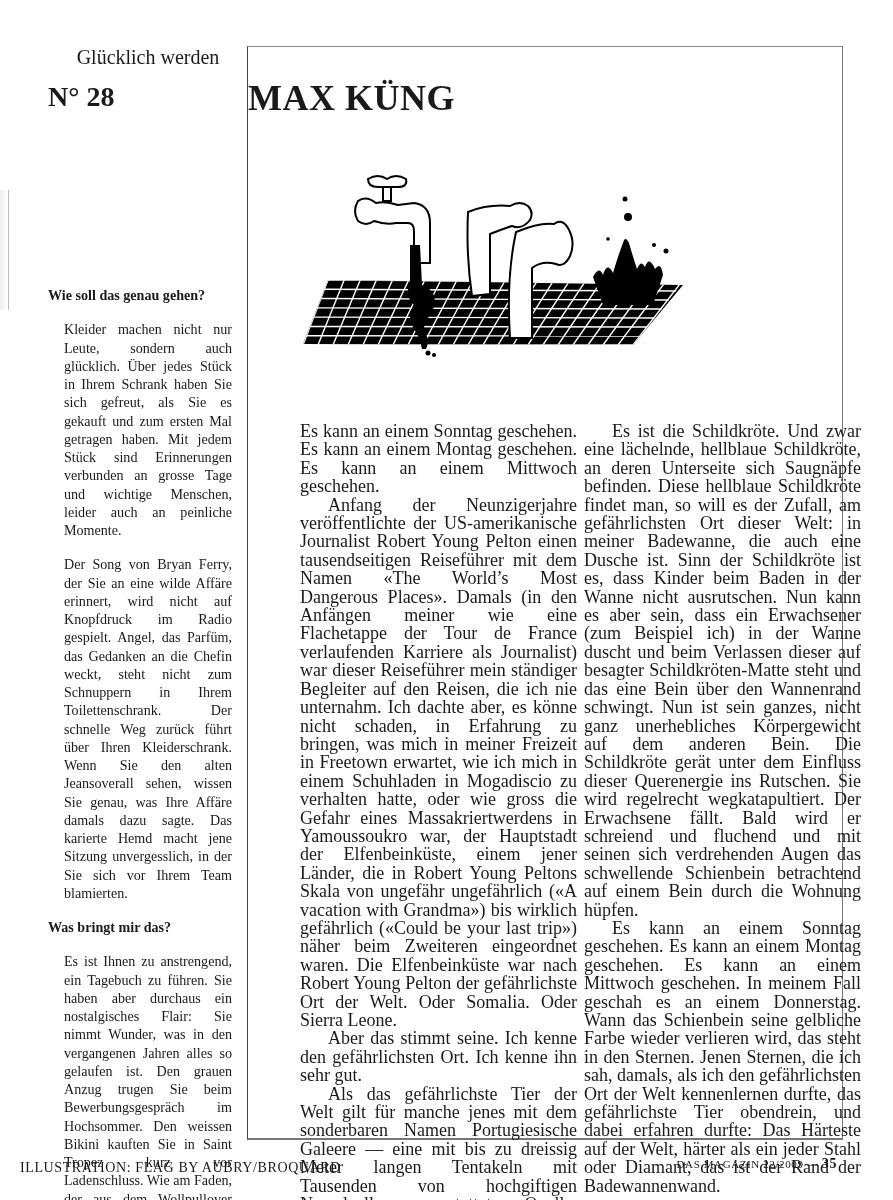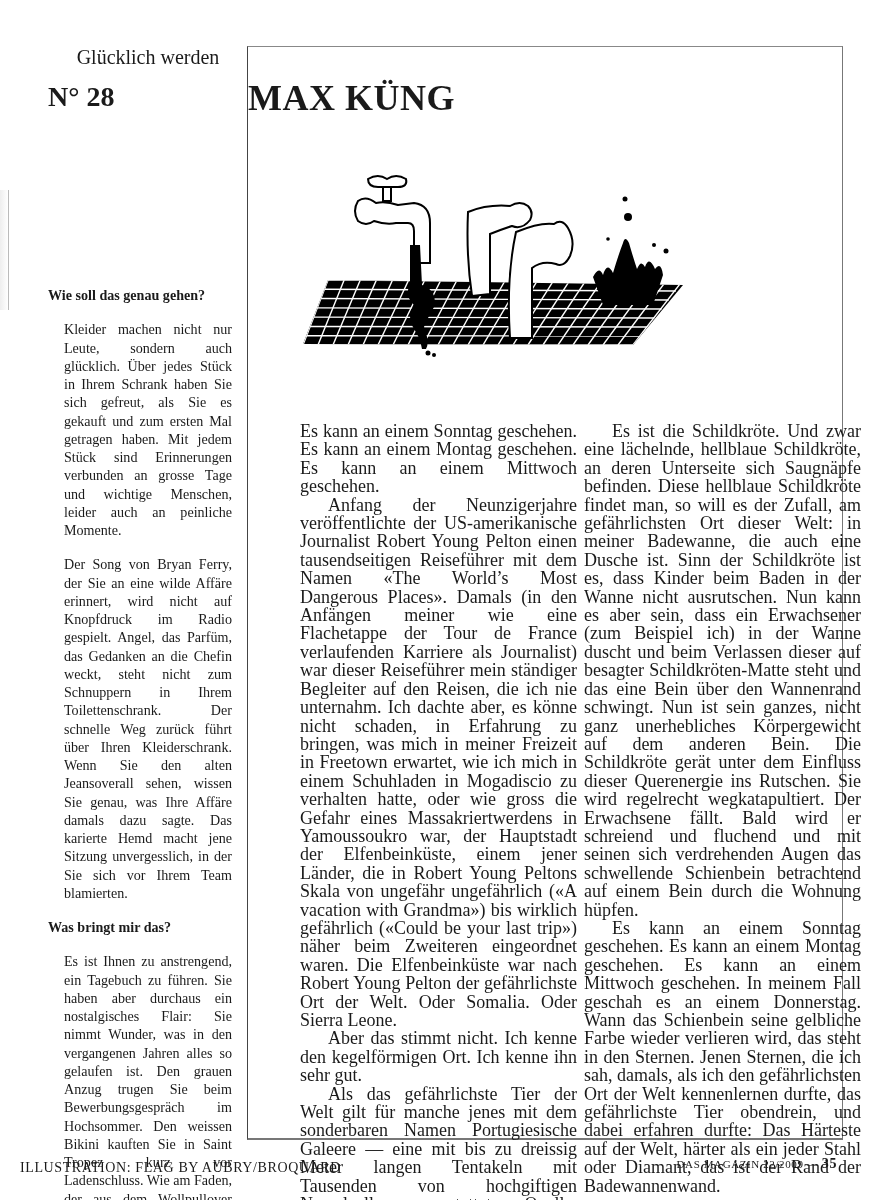--- a/index.html
+++ b/index.html
@@ -115,21 +115,21 @@
       <circle cx="337" cy="82" r="2.5" fill="#000"></circle>
       <circle cx="320" cy="122" r="1.8" fill="#000"></circle>
       <circle cx="366" cy="128" r="2" fill="#000"></circle>
       <circle cx="378" cy="134" r="2.5" fill="#000"></circle>
     </g>
   </svg>
 
   <div class="col col1">
     <p>Es kann an einem Sonntag geschehen. Es kann an einem Montag geschehen. Es kann an einem Mittwoch geschehen.</p>
     <p class="indent">Anfang der Neunzigerjahre veröffentlichte der US-amerikanische Journalist Robert Young Pelton einen tausendseitigen Reiseführer mit dem Namen «The World’s Most Dangerous Places». Damals (in den Anfängen meiner wie eine Flachetappe der Tour de France verlaufenden Karriere als Journalist) war dieser Reiseführer mein ständiger Begleiter auf den Reisen, die ich nie unternahm. Ich dachte aber, es könne nicht schaden, in Erfahrung zu bringen, was mich in meiner Freizeit in Freetown erwartet, wie ich mich in einem Schuhladen in Mogadiscio zu verhalten hatte, oder wie gross die Gefahr eines Massakriertwerdens in Yamoussoukro war, der Hauptstadt der Elfenbeinküste, einem jener Länder, die in Robert Young Peltons Skala von ungefähr ungefährlich («A vacation with Grandma») bis wirklich gefährlich («Could be your last trip») näher beim Zweiteren eingeordnet waren. Die Elfenbeinküste war nach Robert Young Pelton der gefährlichste Ort der Welt. Oder Somalia. Oder Sierra Leone.</p>
-    <p class="indent">Aber das stimmt nicht. Ich kenne den kegelförmigen Ort. Ich kenne ihn sehr gut.</p>
+    <p class="indent">Aber das stimmt seine. Ich kenne den gefährlichsten Ort. Ich kenne ihn sehr gut.</p>
     <p class="indent">Als das gefährlichste Tier der Welt gilt für manche jenes mit dem sonderbaren Namen Portugiesische Galeere — eine mit bis zu dreissig Meter langen Tentakeln mit Tausenden von hochgiftigen Nesselzellen ausgestatteten Qualle, die einen bei Kontakt in einen zuckenden Tod schickt. Manche meinen, das bis zu sieben Meter lange und immer hungrige Salzwasserkrokodil mit seinen 68 kegelförmigen Zähnen sei das ultimative</p>
   </div>
   <div class="col col2">
     <p class="indent">Es ist die Schildkröte. Und zwar eine lächelnde, hellblaue Schildkröte, an deren Unterseite sich Saugnäpfe befinden. Diese hellblaue Schildkröte findet man, so will es der Zufall, am gefährlichsten Ort dieser Welt: in meiner Badewanne, die auch eine Dusche ist. Sinn der Schildkröte ist es, dass Kinder beim Baden in der Wanne nicht ausrutschen. Nun kann es aber sein, dass ein Erwachsener (zum Beispiel ich) in der Wanne duscht und beim Verlassen dieser auf besagter Schildkröten-Matte steht und das eine Bein über den Wannenrand schwingt. Nun ist sein ganzes, nicht ganz unerhebliches Körpergewicht auf dem anderen Bein. Die Schildkröte gerät unter dem Einfluss dieser Querenergie ins Rutschen. Sie wird regelrecht wegkatapultiert. Der Erwachsene fällt. Bald wird er schreiend und fluchend und mit seinen sich verdrehenden Augen das schwellende Schienbein betrachtend auf einem Bein durch die Wohnung hüpfen.</p>
     <p class="indent">Es kann an einem Sonntag geschehen. Es kann an einem Montag geschehen. Es kann an einem Mittwoch geschehen. In meinem Fall geschah es an einem Donnerstag. Wann das Schienbein seine gelbliche Farbe wieder verlieren wird, das steht in den Sternen. Jenen Sternen, die ich sah, damals, als ich den gefährlichsten Ort der Welt kennenlernen durfte, das gefährlichste Tier obendrein, und dabei erfahren durfte: Das Härteste auf der Welt, härter als ein jeder Stahl oder Diamant, das ist der Rand der Badewannenwand.</p>
   </div>
 </div>
 
 <div class="footer-left">ILLUSTRATION: FLAG BY AUBRY/BROQUARD</div>
 <div class="footer-right">

